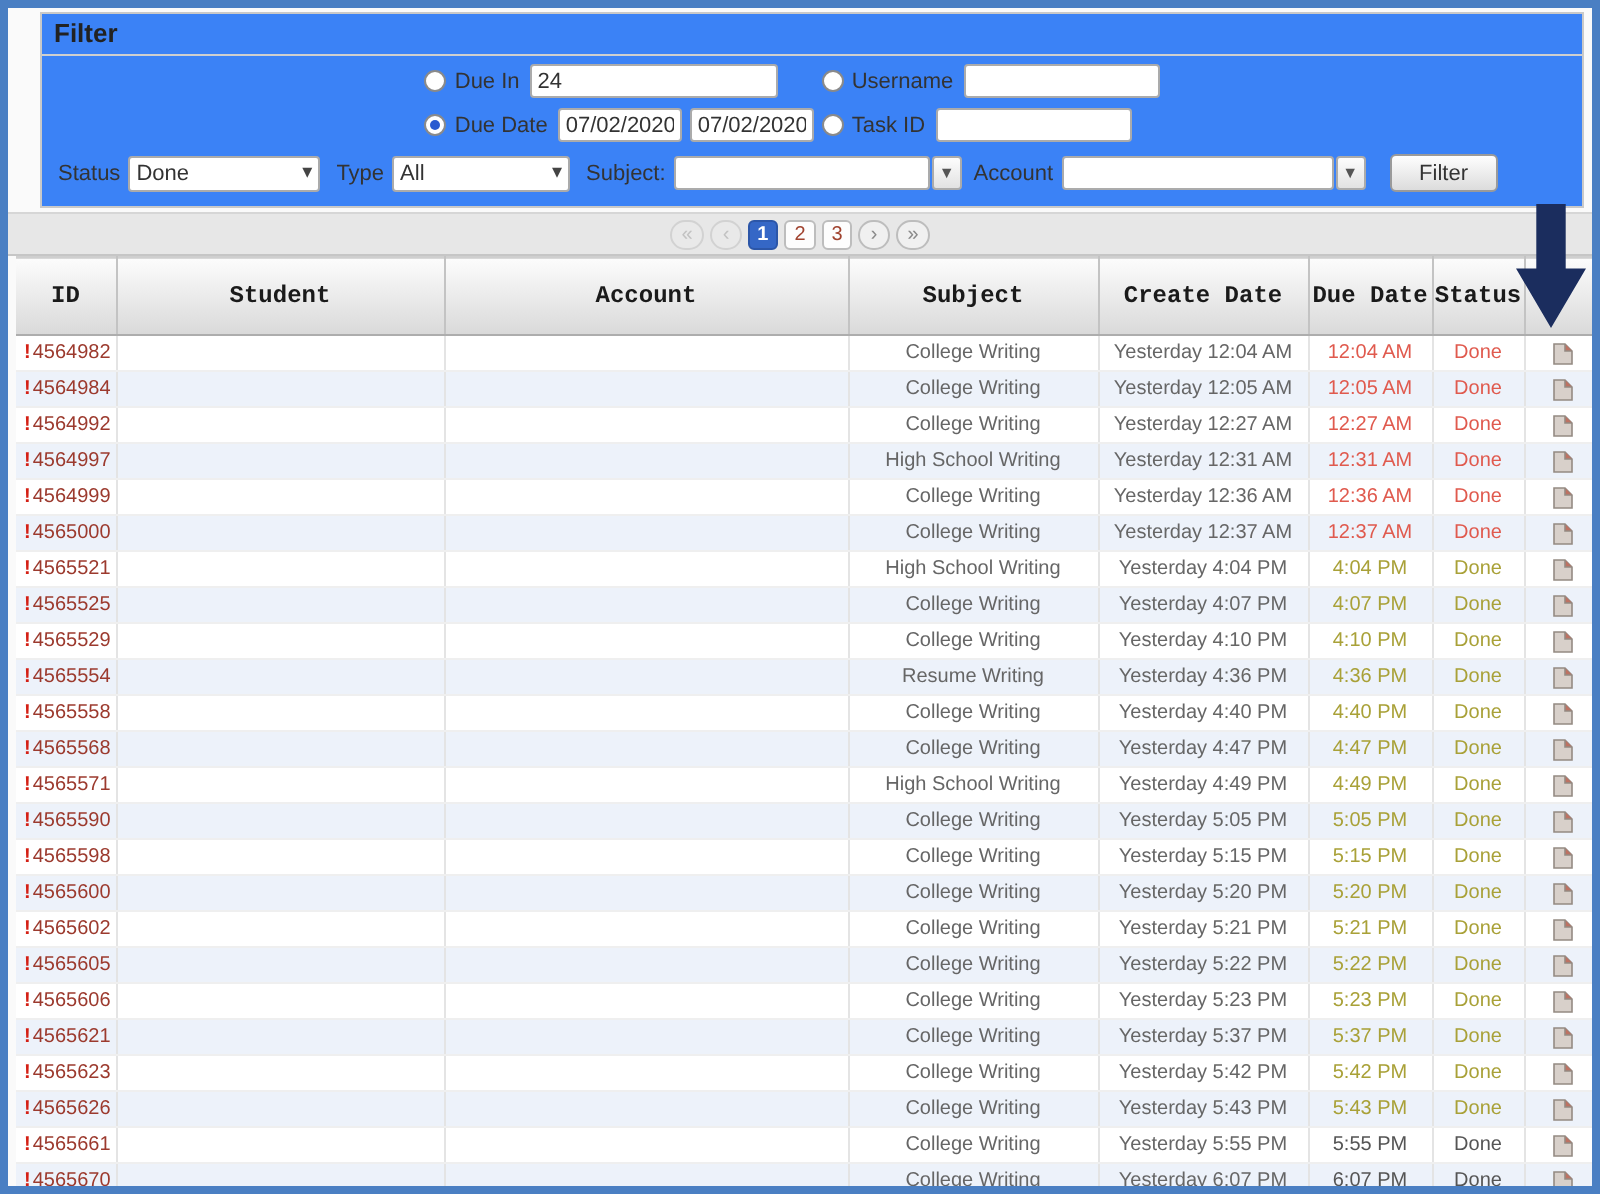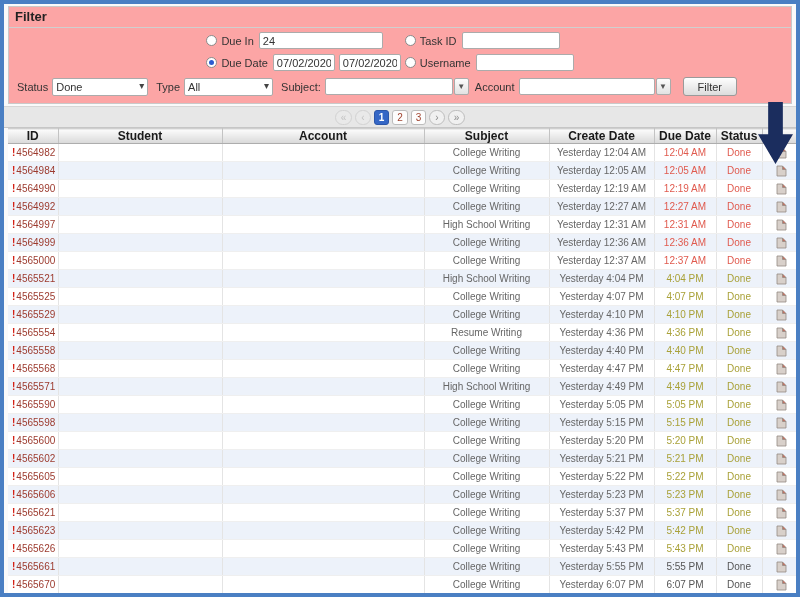--- a/index.html
+++ b/index.html
@@ -7,21 +7,21 @@
 
   .window {
     width:800px; height:597px;
     border:4px solid #4a7fc3;
     background:#fafafa;
     position:relative;
     overflow:hidden;
   }
 
   
-  .filter-panel { margin:2px 4px 0 4px; border:1px solid #c9c9c9; background:#fca5a5; }
+  .filter-panel { margin:2px 4px 0 16px; border:1px solid #c9c9c9; background:#3b82f6; }
   .filter-title { font-weight:bold; font-size:13px; color:#222; padding:2px 6px 3px; border-bottom:1px solid #cfcfcf; }
   .filter-body { display:flex; justify-content:center; padding:4px 10px 0 8px; }
   .fcol-left .frow, .fcol-right .frow { display:flex; align-items:center; margin-bottom:5px; font-size:11px; color:#333; }
   .fcol-right { margin-right:18px; }
   .radio { display:inline-block; width:11px; height:11px; border:1px solid #8a8a8a; border-radius:50%; background:#fff; margin-right:4px; flex:none; }
   .radio.checked::after { content:""; display:block; width:5px; height:5px; margin:2px; border-radius:50%; background:#2a5bd0; }
   .rlabel { margin-right:5px; white-space:nowrap; }
   input.txt { height:17px; border:1px solid #ababab; border-radius:2px; background:#fff; font-size:11px; font-family:"Liberation Sans",sans-serif; padding:0 3px; color:#333; }
   .w-duein { width:124px; }
   .w-date { width:62px; margin-right:4px; }
@@ -41,21 +41,21 @@
   
   .pagination { height:22px; margin-top:2px; display:flex; align-items:center; justify-content:center; gap:3px; background:#e7e7e7; border-top:1px solid #d6d6d6; border-bottom:1px solid #c6c6c6; }
   .pg { display:inline-block; min-width:15px; height:15px; line-height:14px; font-size:10px; text-align:center; border:1px solid #bdbdbd; border-radius:8px; background:#f0f0f0; color:#9a9a9a; padding:0 5px; }
   .pg.disabled { color:#c2c2c2; background:#e9e9e9; border-color:#d2d2d2; }
   .pg.page { border-radius:3px; background:#fdfdfd; color:#a0432f; padding:0 4px; }
   .pg.page.active { background:#3567c6; border-color:#2c56a8; color:#fff; font-weight:bold; }
   .pg.arrow { border-radius:8px; color:#8a8a8a; }
 
   
   table { width:792px; margin:0 4px; border-collapse:collapse; table-layout:fixed; background:#fff; }
-  thead th { background:linear-gradient(#fcfcfc,#d9d9d9); font-size:12px; font-weight:bold; color:#1a1a1a; height:15px; border-right:1px solid #c3c3c3; border-bottom:1px solid #adadad; border-top:1px solid #cfcfcf; white-space:nowrap; overflow:hidden; }
+  thead th { background:linear-gradient(#fcfcfc,#d9d9d9); font-size:12px; font-weight:bold; color:#1a1a1a; height:39px; border-right:1px solid #c3c3c3; border-bottom:1px solid #adadad; border-top:1px solid #cfcfcf; white-space:nowrap; overflow:hidden;font-family:Liberation Mono, monospace; }
   tbody td { font-size:10px; color:#666; height:18px; padding:0 4px; border-right:1px solid #e4e4e4; border-bottom:1px solid #efefef; text-align:center; white-space:nowrap; overflow:hidden; }
   tbody tr:nth-child(even) { background:#edf2fa; }
   td.c-id { text-align:left; color:#9c3a2e; }
   .bang { color:#d42015; font-weight:bold; margin-right:1px; font-size:10px; }
   tr.overdue td.c-due, tr.overdue td.c-status { color:#e05a4e;margin-left:38px; }
   tr.warning td.c-due, tr.warning td.c-status { color:#a9a138; }
   tr.normal td.c-due, tr.normal td.c-status { color:#555; }
   .doc-icon { display:inline-block; width:12px; height:12px; vertical-align:middle; }
 
   
@@ -84,26 +84,26 @@
           <span class="radio checked"></span>
           <span class="rlabel">Due Date</span>
           <input class="txt w-date" type="text" value="07/02/2020" style="">
           <input class="txt w-date" type="text" value="07/02/2020" style="">
         </div>
       </div>
 
       <div class="fcol-right">
         <div class="frow">
           <span class="radio"></span>
-          <span class="rlabel">Task ID</span>
+          <span class="rlabel">Username</span>
           <input class="txt w-right" type="text" value="" style="">
         </div>
         <div class="frow">
           <span class="radio"></span>
-          <span class="rlabel">Username</span>
+          <span class="rlabel">Task ID</span>
           <input class="txt w-right" type="text" value="" style="">
         </div>
       </div>
     </div>
 
     <div class="filter-row2">
       <span class="lbl">Status</span>
       <span class="sel-wrap sel-status">
         <select><option selected="">Done</option></select>
       </span>
@@ -188,39 +188,20 @@
       <span class="doc-icon">
         <svg viewBox="0 0 12 12" width="12" height="12">
           <path d="M2 1h5.5L11 4.5V11H2z" fill="#d8d0ca" stroke="#948a83" stroke-width="0.8"></path>
           <path d="M7.5 1v3.5H11" fill="#bd7263" stroke="#948a83" stroke-width="0.8"></path>
         </svg>
       </span>
     </td>
   </tr>
         <tr class="overdue">
     <td class="c-id">
-      <span class="bang">!</span><span>4564990</span>
-    </td>
-    <td class="c-student"></td>
-    <td class="c-account"></td>
-    <td class="c-subject">College Writing</td>
-    <td class="c-create">Yesterday 12:19 AM</td>
-    <td class="c-due">12:19 AM</td>
-    <td class="c-status">Done</td>
-    <td class="c-action">
-      <span class="doc-icon">
-        <svg viewBox="0 0 12 12" width="12" height="12">
-          <path d="M2 1h5.5L11 4.5V11H2z" fill="#d8d0ca" stroke="#948a83" stroke-width="0.8"></path>
-          <path d="M7.5 1v3.5H11" fill="#bd7263" stroke="#948a83" stroke-width="0.8"></path>
-        </svg>
-      </span>
-    </td>
-  </tr>
-        <tr class="overdue">
-    <td class="c-id">
       <span class="bang">!</span><span>4564992</span>
     </td>
     <td class="c-student"></td>
     <td class="c-account"></td>
     <td class="c-subject">College Writing</td>
     <td class="c-create">Yesterday 12:27 AM</td>
     <td class="c-due">12:27 AM</td>
     <td class="c-status">Done</td>
     <td class="c-action">
       <span class="doc-icon">

